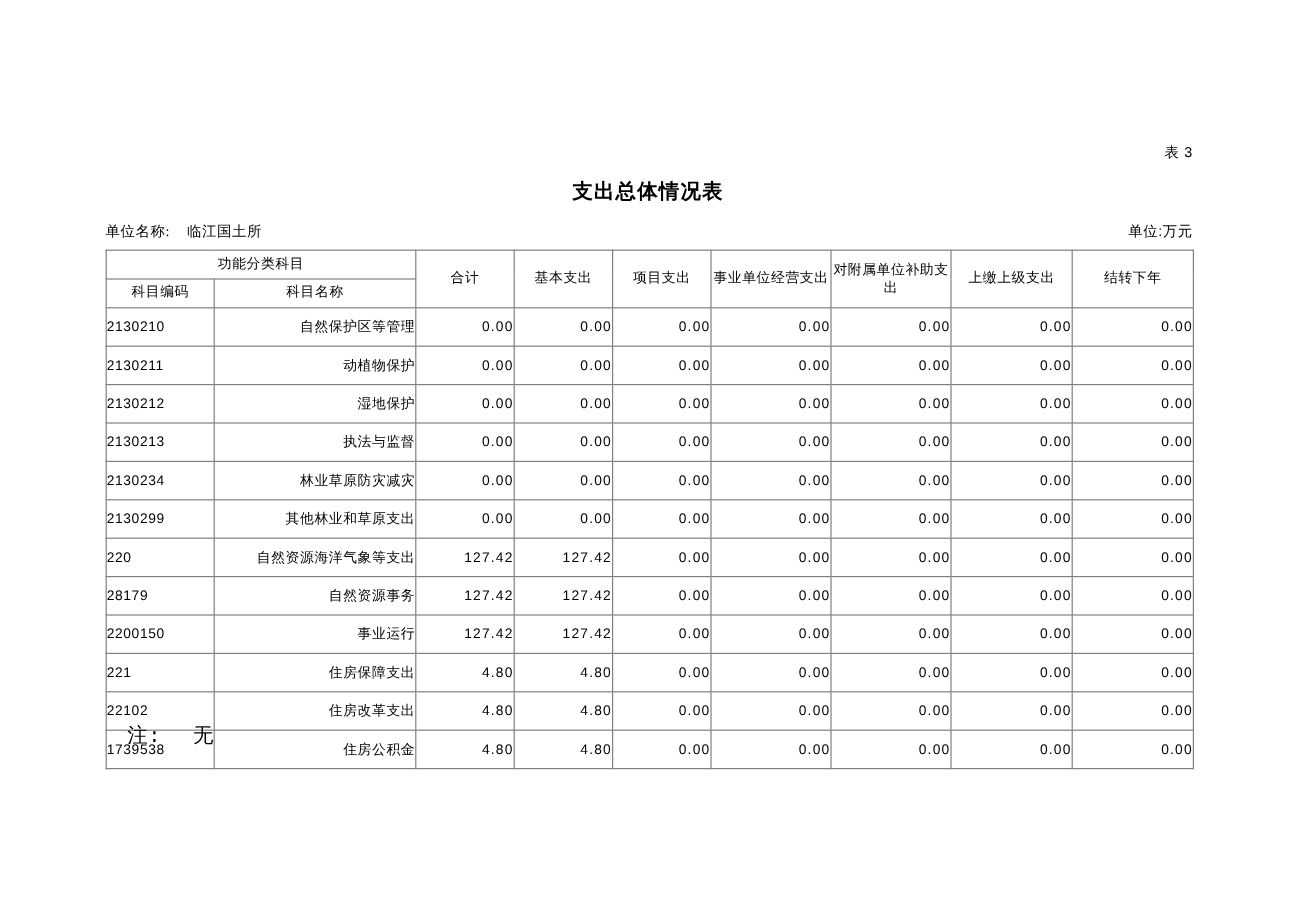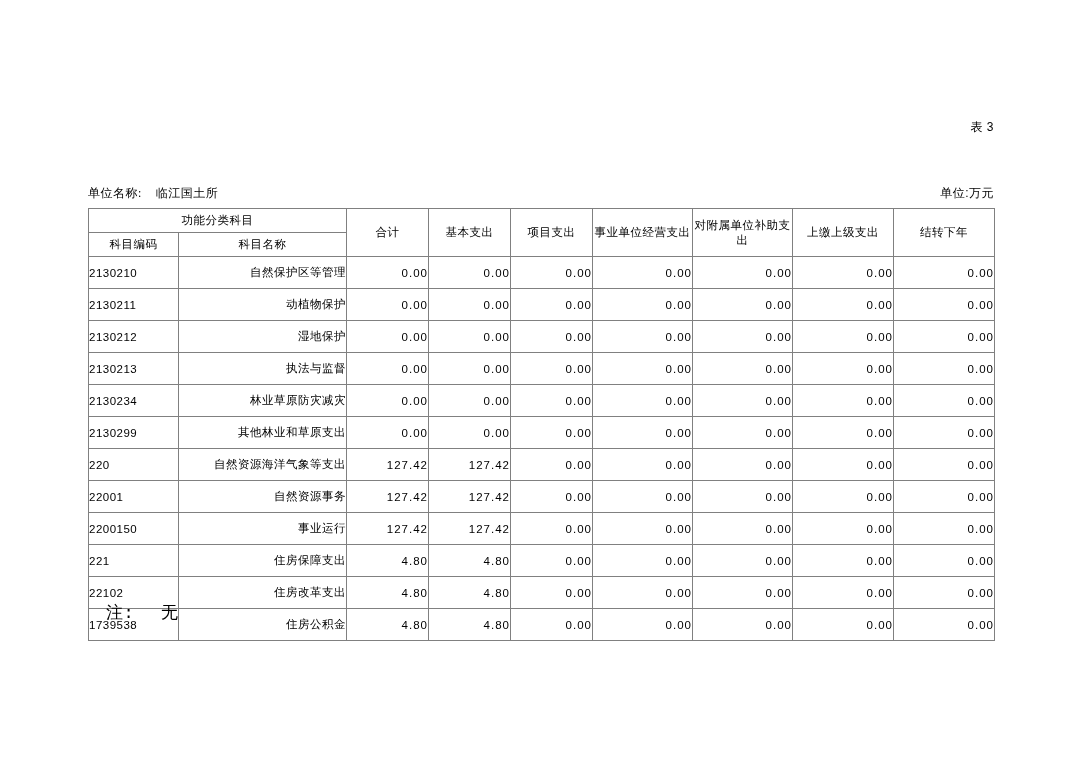--- a/index.html
+++ b/index.html
@@ -107,20 +107,21 @@
   }
   .note .n-label { margin-right: 16px; }
 </style>
 </head>
 <body>
 
 <div class="page">
 
   <div class="table-no">表 3</div>
 
+  <div class="doc-title">支出总体情况表</div>
 
   <div class="meta-row">
     <div class="meta-left">
       <span class="label">单位名称:</span>
       <span class="value">临江国土所</span>
     </div>
     <div class="meta-right">单位:万元</div>
   </div>
 
   <table class="main">
@@ -223,21 +224,21 @@
           <td class="name">自然资源海洋气象等支出</td>
           <td class="num">127.42</td>
           <td class="num">127.42</td>
           <td class="num">0.00</td>
           <td class="num">0.00</td>
           <td class="num">0.00</td>
           <td class="num">0.00</td>
           <td class="num">0.00</td>
         </tr>
         <tr>
-          <td class="code">22001</td>
+          <td class="code">28179</td>
           <td class="name">自然资源事务</td>
           <td class="num">127.42</td>
           <td class="num">127.42</td>
           <td class="num">0.00</td>
           <td class="num">0.00</td>
           <td class="num">0.00</td>
           <td class="num">0.00</td>
           <td class="num">0.00</td>
         </tr>
         <tr>

